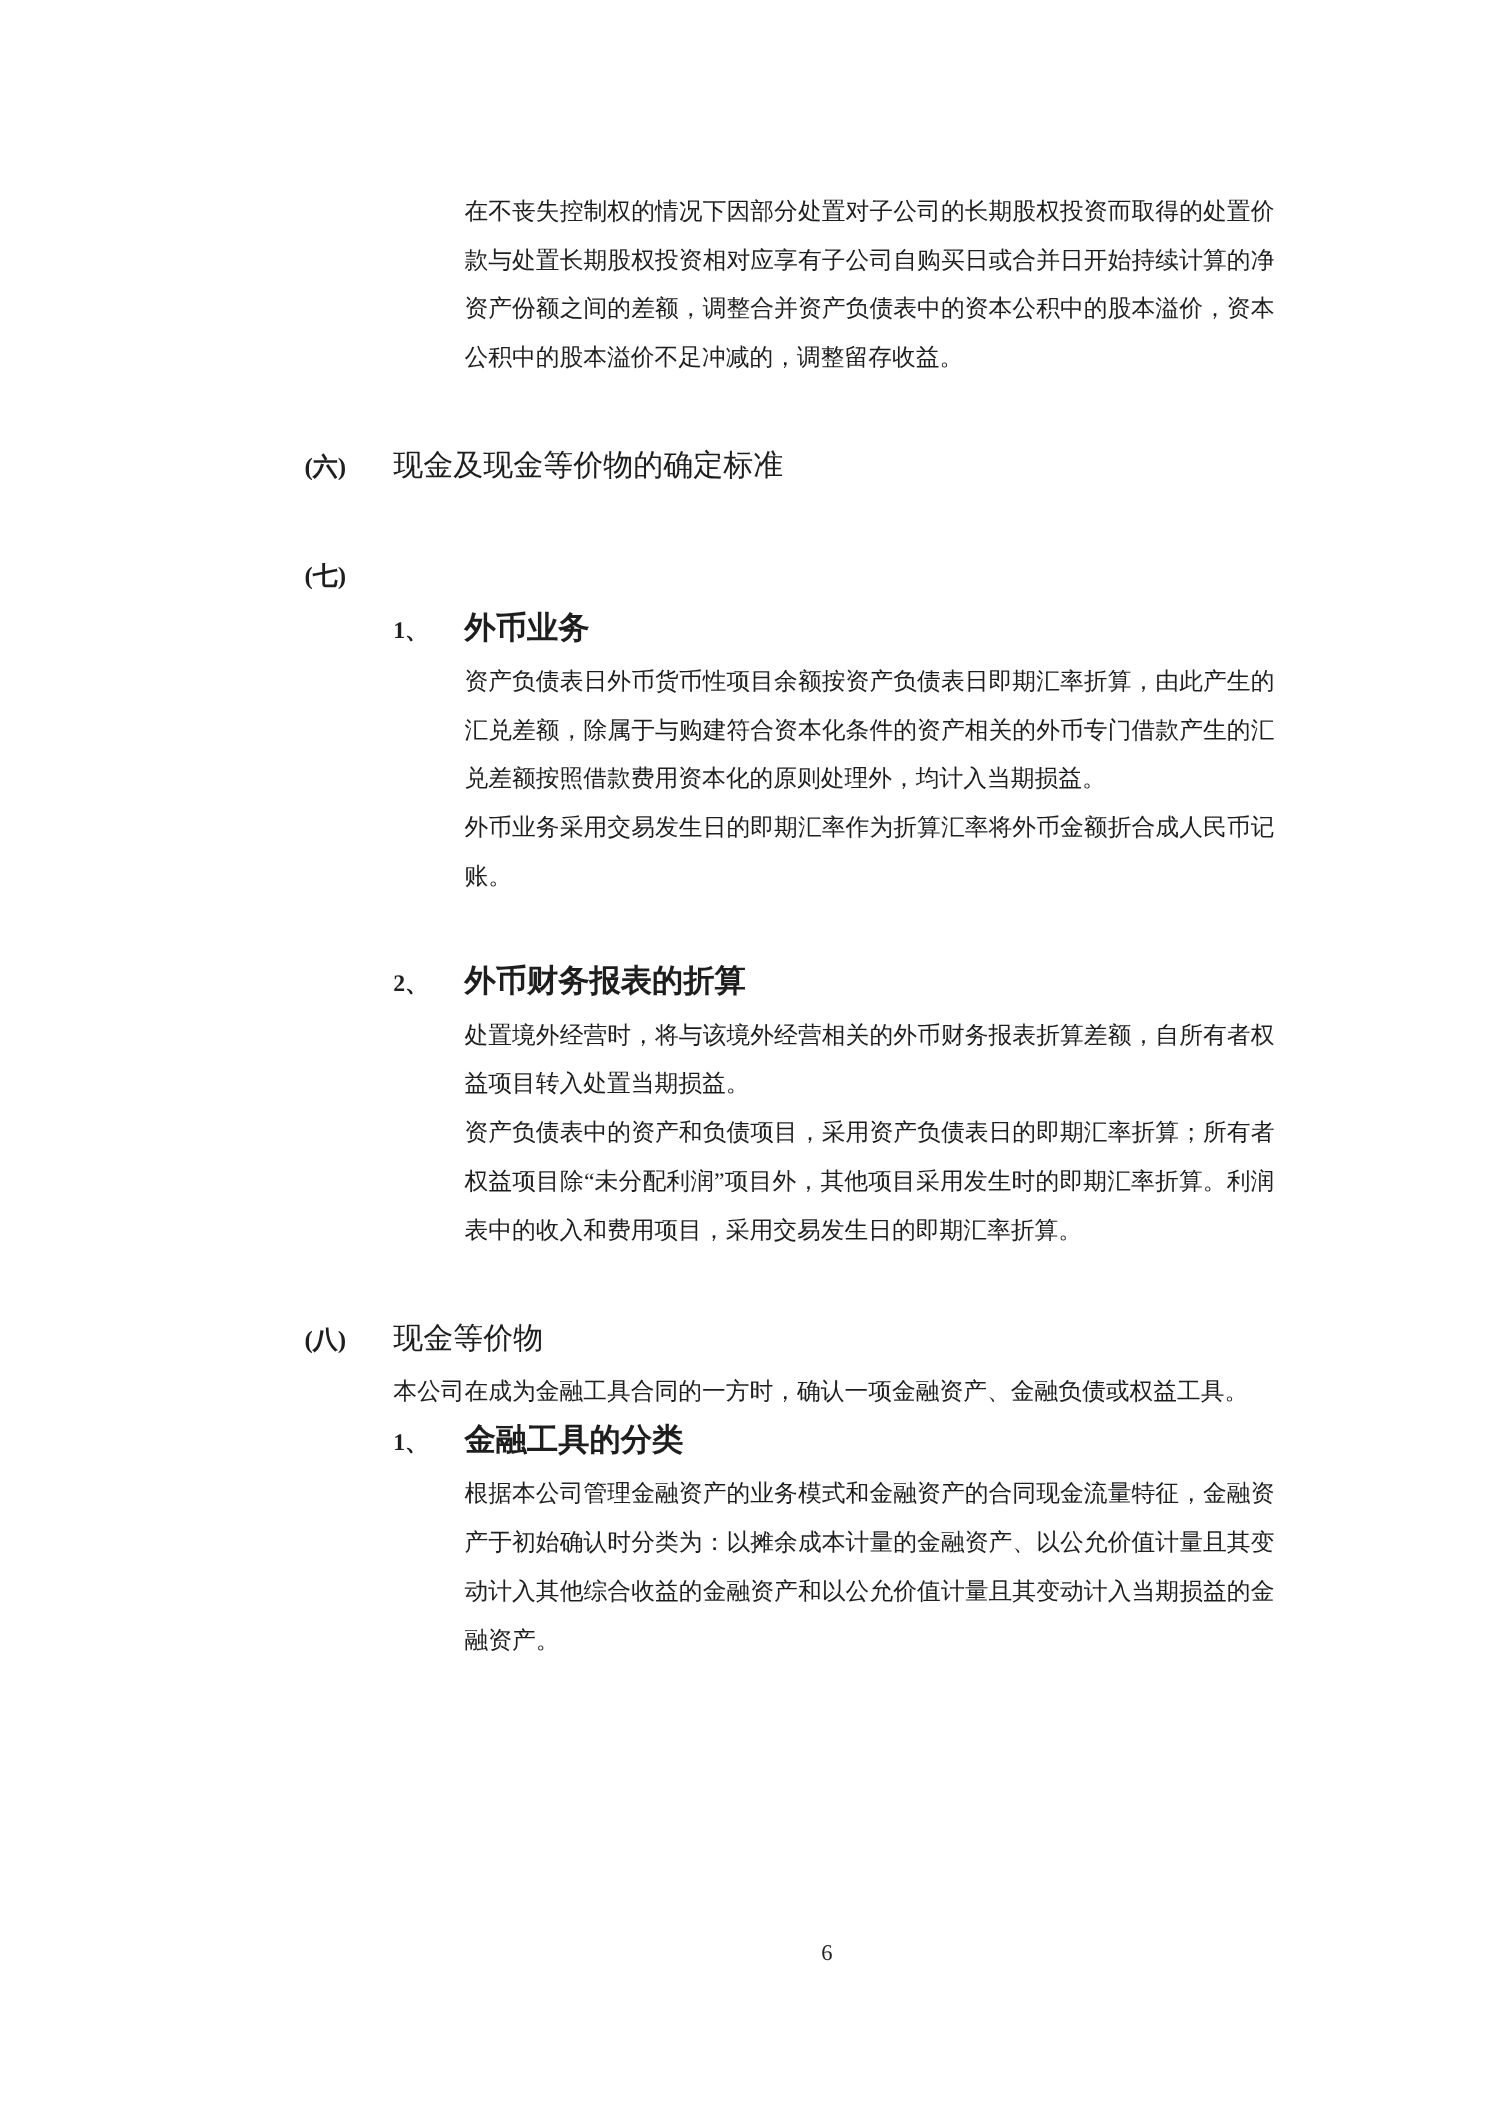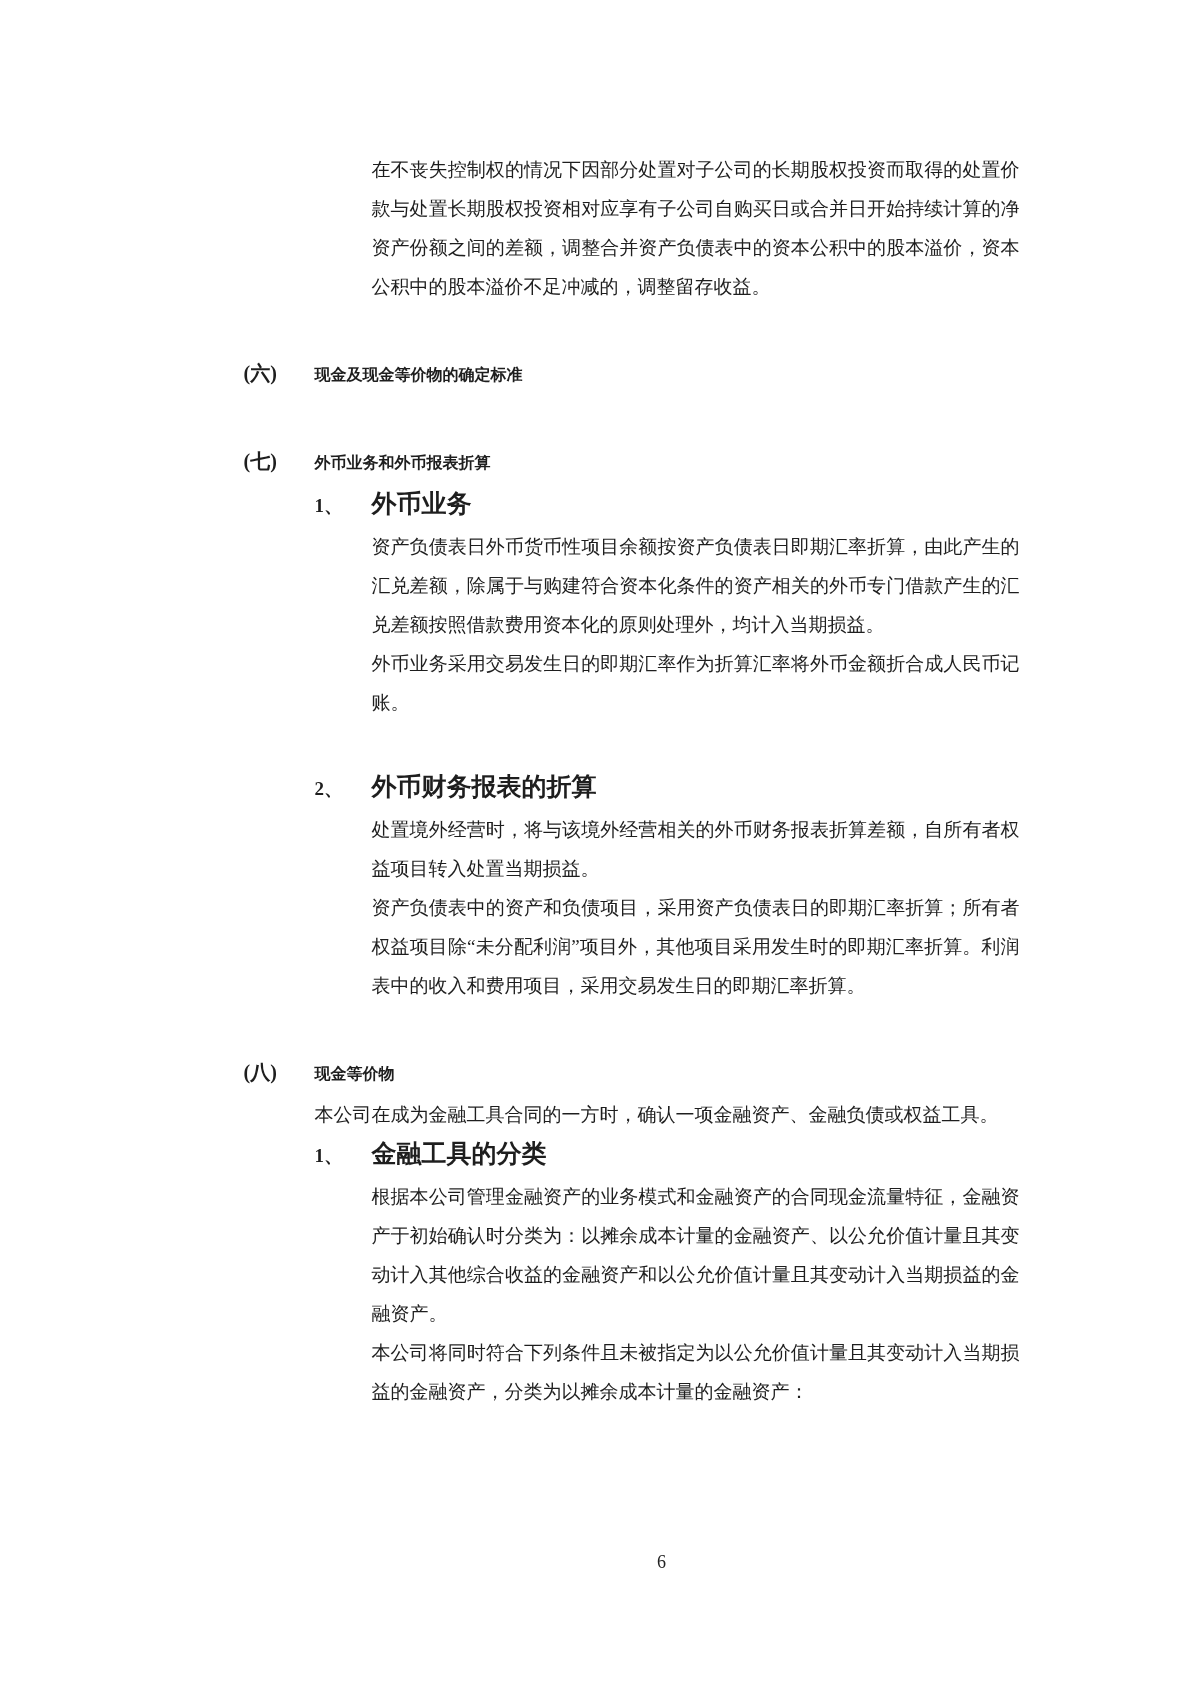--- a/index.html
+++ b/index.html
@@ -54,22 +54,22 @@
     line-height: 39px;
     margin-bottom: 2px;
   }
   .sec-label {
     flex: none;
     width: 71px;
     font-weight: bold;
   }
   .sec-title {
     margin: 0;
-    font-size: 16px;
-    font-weight: bold;
+    font-size: 24px;
+    font-weight: normal;
   }
   .subsection + .subsection {
     margin-top: 45px;
   }
   .sub-head {
     display: flex;
     align-items: baseline;
     font-weight: bold;
     font-size: 19px;
     line-height: 39px;
@@ -108,21 +108,20 @@
     <div class="section">
       <div class="sec-head">
         <span class="sec-label">(六)</span>
         <h2 class="sec-title">现金及现金等价物的确定标准</h2>
       </div>
     </div>
 
     <div class="section">
       <div class="sec-head">
         <span class="sec-label">(七)</span>
-        <h2 class="sec-title">外币业务和外币报表折算</h2>
       </div>
 
       <div class="subsection">
         <div class="sub-head">
           <span class="sub-number">1、</span>
           <h3 class="sub-title">外币业务</h3>
         </div>
         <p class="para sub-para">资产负债表日外币货币性项目余额按资产负债表日即期汇率折算，由此产生的汇兑差额，除属于与购建符合资本化条件的资产相关的外币专门借款产生的汇兑差额按照借款费用资本化的原则处理外，均计入当期损益。</p>
         <p class="para sub-para">外币业务采用交易发生日的即期汇率作为折算汇率将外币金额折合成人民币记账。</p>
       </div>
@@ -143,20 +142,19 @@
         <h2 class="sec-title">现金等价物</h2>
       </div>
       <p class="para sec-para">本公司在成为金融工具合同的一方时，确认一项金融资产、金融负债或权益工具。</p>
 
       <div class="subsection">
         <div class="sub-head">
           <span class="sub-number">1、</span>
           <h3 class="sub-title">金融工具的分类</h3>
         </div>
         <p class="para sub-para">根据本公司管理金融资产的业务模式和金融资产的合同现金流量特征，金融资产于初始确认时分类为：以摊余成本计量的金融资产、以公允价值计量且其变动计入其他综合收益的金融资产和以公允价值计量且其变动计入当期损益的金融资产。</p>
-        <p class="para sub-para">本公司将同时符合下列条件且未被指定为以公允价值计量且其变动计入当期损益的金融资产，分类为以摊余成本计量的金融资产：</p>
       </div>
     </div>
 
   </div>
 
   <div class="page-footer">6</div>
 </div>
 
 </body></html>

